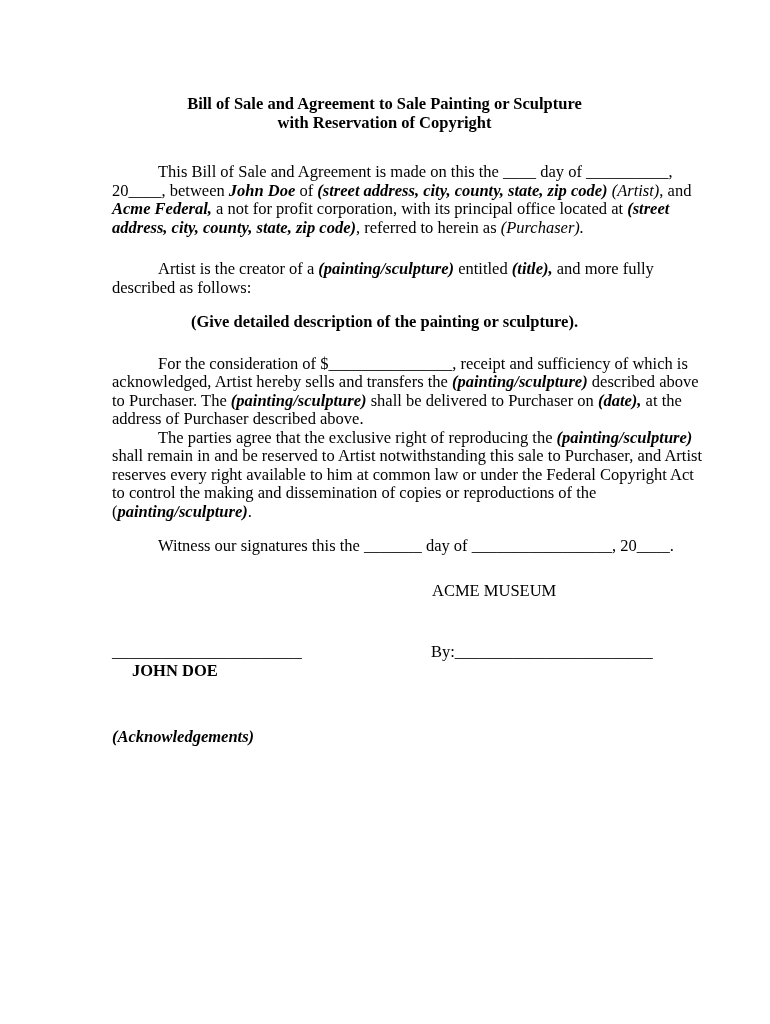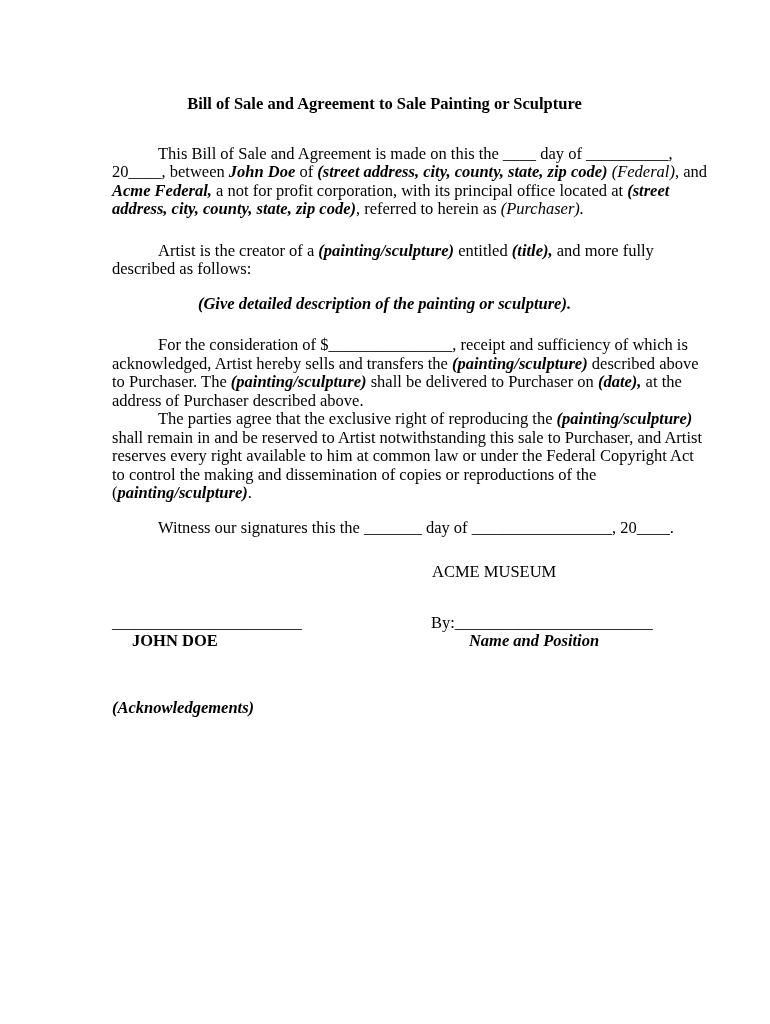--- a/index.html
+++ b/index.html
@@ -18,30 +18,29 @@
   }
   .title { text-align: center; font-weight: bold; }
   .para { margin: 0; white-space: pre; text-indent: 46px; }
   .para.no-indent { text-indent: 0; }
   .mt-first { margin-top: 31px; }
   .mt-std { margin-top: 23px; }
   .desc-line {
     margin-top: 16px;
     text-align: center;
     font-weight: bold;
-    font-style: italic;
   }
   .b { font-weight: bold; }
   .i { font-style: italic; }
   .company {
     margin-top: 26px;
     margin-left: 320px;
     font-weight: normal;
   }
-  .sig-row { display: flex; margin-top: 32px; }
+  .sig-row { display: flex; margin-top: 43px; }
   .sig-left { width: 319px; flex: none; }
   .sig-left .artist-name { font-weight: bold; padding-left: 20px; }
   .sig-right { flex: 1; }
   .by-caption {
     margin-left: 8px;
     width: 190px;
     text-align: center;
     font-weight: bold;
     font-style: italic;
   }
@@ -51,24 +50,25 @@
     font-style: italic;
   }
 </style>
 </head>
 <body>
 
 <div class="page">
 
   <div class="title">
     <div>Bill of Sale and Agreement to Sale Painting or Sculpture</div>
+    <div>with Reservation of Copyright</div>
   </div>
 
   <p class="para mt-first"><span>This Bill of Sale and Agreement is made on this the ____ day of __________,
-20____, between </span><span class="b i">John Doe</span><span> of </span><span class="b i">(street address, city, county, state, zip code)</span><span> </span><span class="i">(Federal)</span><span>, and
+20____, between </span><span class="b i">John Doe</span><span> of </span><span class="b i">(street address, city, county, state, zip code)</span><span> </span><span class="i">(Artist)</span><span>, and
 </span><span class="b i">Acme Federal,</span><span> a not for profit corporation, with its principal office located at </span><span class="b i">(street
 address, city, county, state, zip code)</span><span>, referred to herein as </span><span class="i">(Purchaser).</span></p>
 
   <p class="para mt-std"><span>Artist is the creator of a </span><span class="b i">(painting/sculpture)</span><span> entitled </span><span class="b i">(title),</span><span> and more fully
 described as follows:</span></p>
 
   <p class="para no-indent desc-line">(Give detailed description of the painting or sculpture).</p>
 
   <p class="para mt-std"><span>For the consideration of $_______________, receipt and sufficiency of which is
 acknowledged, Artist hereby sells and transfers the </span><span class="b i">(painting/sculpture)</span><span> described above
@@ -85,19 +85,18 @@
 
   <div class="company">ACME MUSEUM</div>
 
   <div class="sig-row">
     <div class="sig-left">
       <div>_______________________</div>
       <div class="artist-name">JOHN DOE</div>
     </div>
     <div class="sig-right">
       <div><span>By:</span><span>________________________</span></div>
-      <div class="by-caption">Name and Position</div>
     </div>
   </div>
 
   <div class="ack">(Acknowledgements)</div>
 
 </div>
 
 </body></html>

